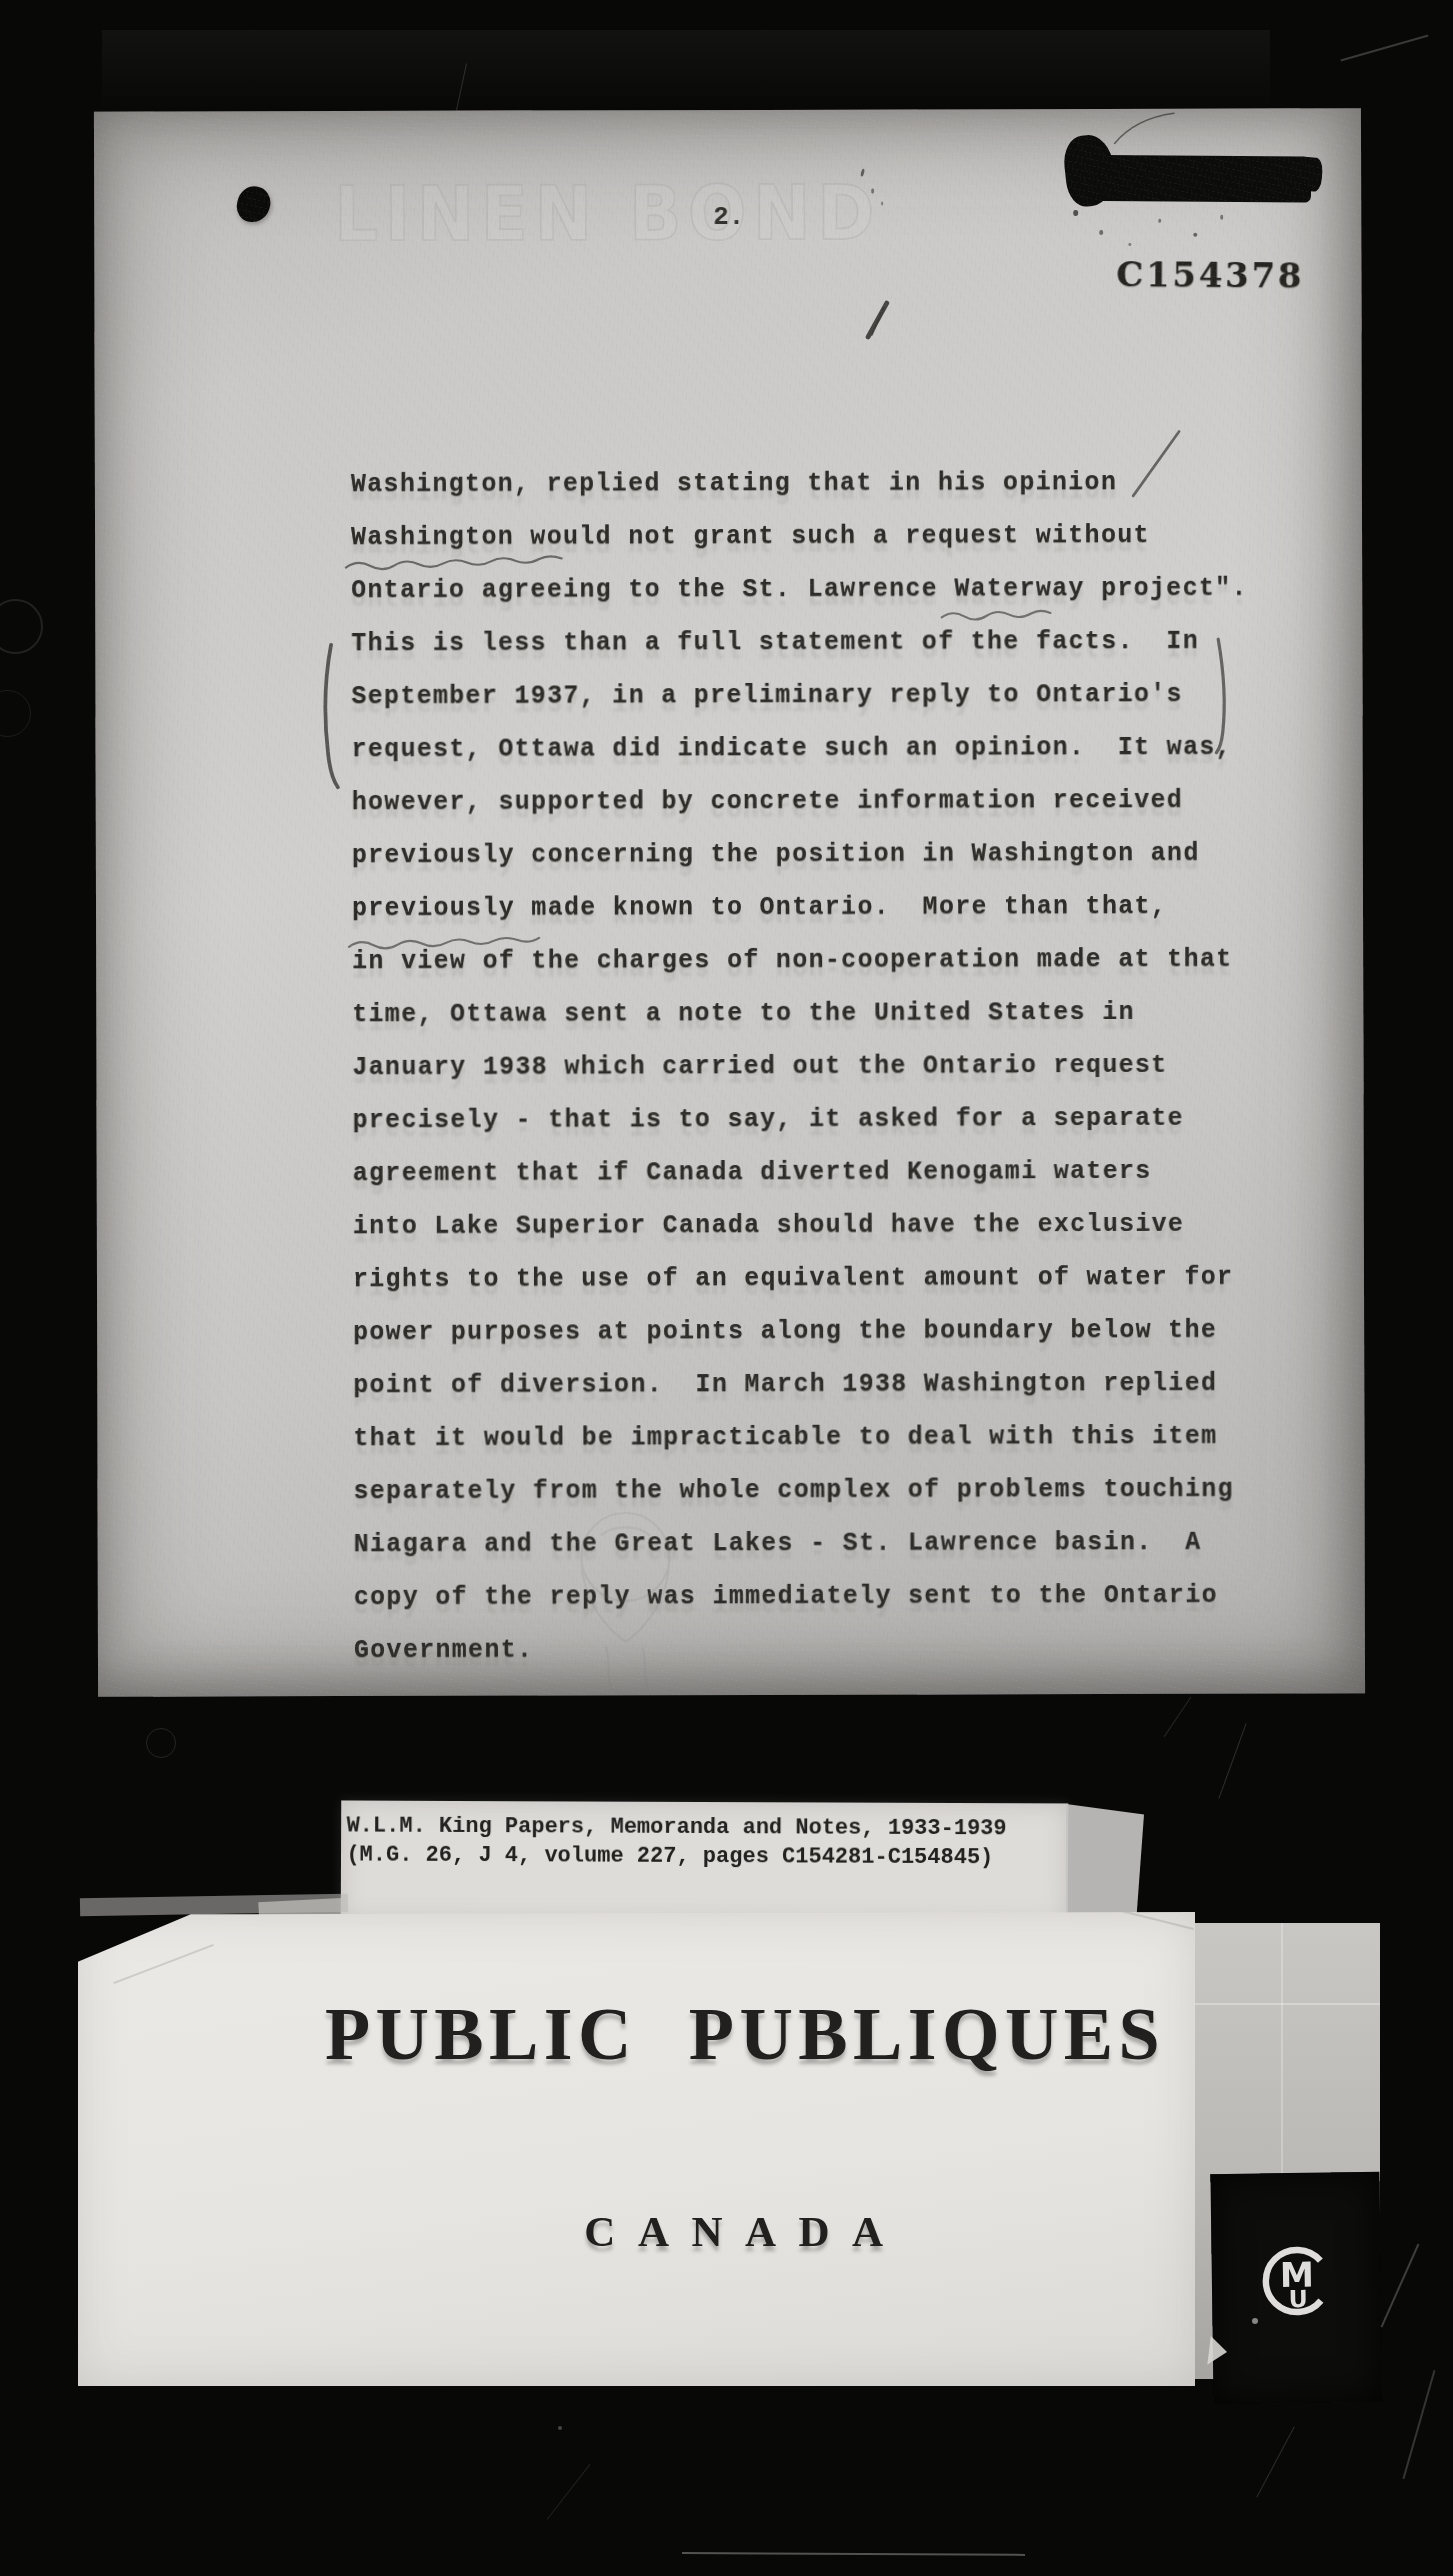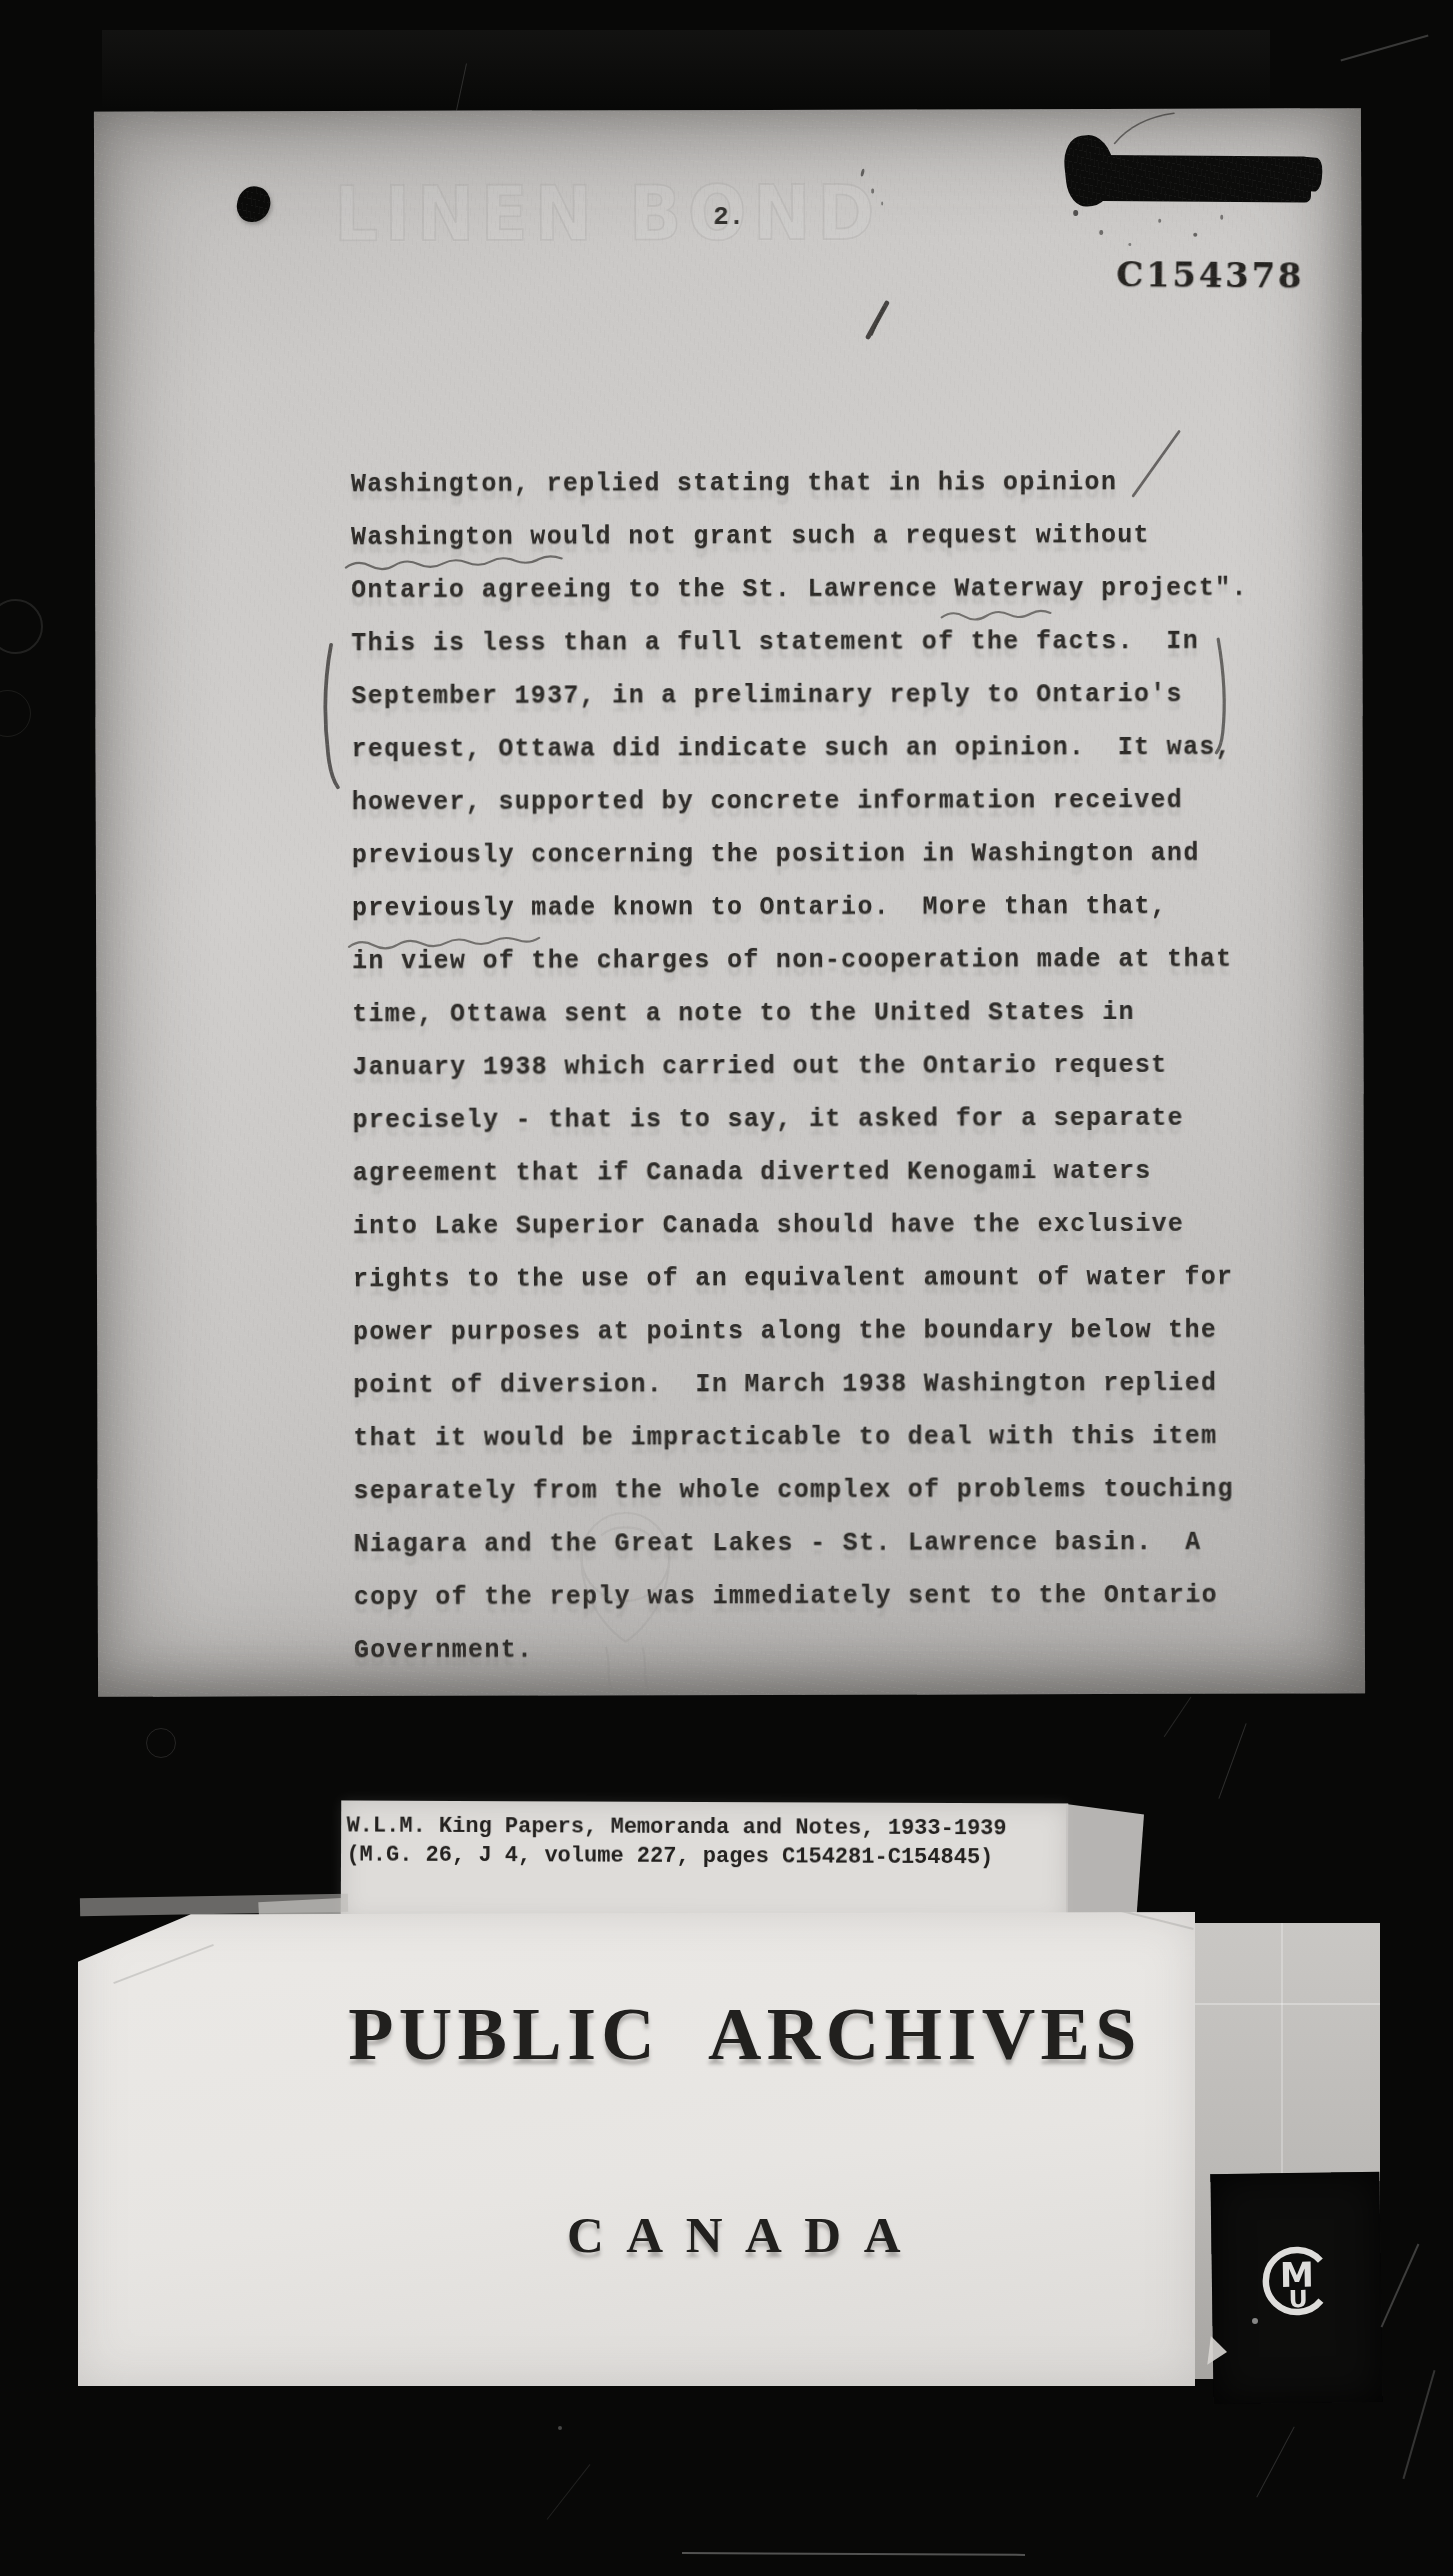--- a/index.html
+++ b/index.html
@@ -61,21 +61,21 @@
   
   .archives-sign{position:absolute;left:78px;top:1912px;width:1117px;height:474px;
          background:linear-gradient(172deg,#ebe9e6 0%,#e7e5e2 55%,#dcdad7 100%);
          clip-path:polygon(0 10.5%,10.1% .5%,100% 0,100% 100%,0 100%);
          box-shadow:inset 0 0 48px rgba(138,136,134,.25);}
   .sign-line{position:absolute;left:667px;transform:translateX(-50%);
          font-family:"Liberation Serif","DejaVu Serif",serif;font-weight:700;color:#21201e;
          line-height:1;white-space:pre;text-shadow:0 5.4px 3.8px rgba(88,86,83,.42);filter:blur(0.2px);}
   .sign-line1{top:85px;font-size:74px;letter-spacing:5.4px;word-spacing:28px;}
   .sign-line2{top:194px;font-size:74px;letter-spacing:4.3px;word-spacing:18px;}
-  .sign-line3{top:298px;font-size:51px;letter-spacing:22.5px;}
+  .sign-line3{top:298px;font-size:43px;letter-spacing:22.5px;}
   .sign-seam{position:absolute;background:rgba(150,148,146,.35);}
   .sign-ghost-right{position:absolute;left:1195px;top:1923px;width:185px;height:456px;
          background:linear-gradient(180deg,#c9c7c4 0%,#bbb9b6 55%,#a7a5a2 100%);}
   .ghost-seam-h{position:absolute;left:0;top:80px;width:100%;height:2.1px;background:rgba(255,255,255,.30);}
   .ghost-seam-v{position:absolute;left:86px;top:0;width:1.6px;height:252px;background:rgba(255,255,255,.25);}
   .tape-top-left{position:absolute;left:80px;top:1896px;width:268px;height:18px;
          background:rgba(186,184,181,.55);transform:rotate(-1deg);}
 
   
   .dark-box{position:absolute;left:1212px;top:2173px;width:169px;height:230px;background:#0d0d0c;
@@ -158,21 +158,21 @@
 
   <div class="label-tape-left"></div>
   <div class="catalog-label">
     <div class="label-line label-line1">W.L.M. King Papers, Memoranda and Notes, 1933-1939</div>
     <div class="label-line label-line2">(M.G. 26, J 4, volume 227, pages C154281-C154845)</div>
   </div>
   <div class="label-tape-right"></div>
 
   <div class="tape-top-left"></div>
   <div class="archives-sign">
-    <div class="sign-line sign-line1">PUBLIC ARCHIVES</div>
+    <div class="sign-line sign-line1">PUBLIC PUBLIQUES</div>
     <div class="sign-line sign-line3">CANADA</div>
     <div class="sign-seam" style="left:1018px;top:4.3px;width:99px;height:1.6px;transform:rotate(14deg)"></div>
     <div class="sign-seam" style="left:32px;top:51px;width:107px;height:1.6px;transform:rotate(-21deg)"></div>
   </div>
   <div class="sign-ghost-right">
     <div class="ghost-seam-h"></div>
     <div class="ghost-seam-v"></div>
   </div>
 
   <div class="dark-box">

